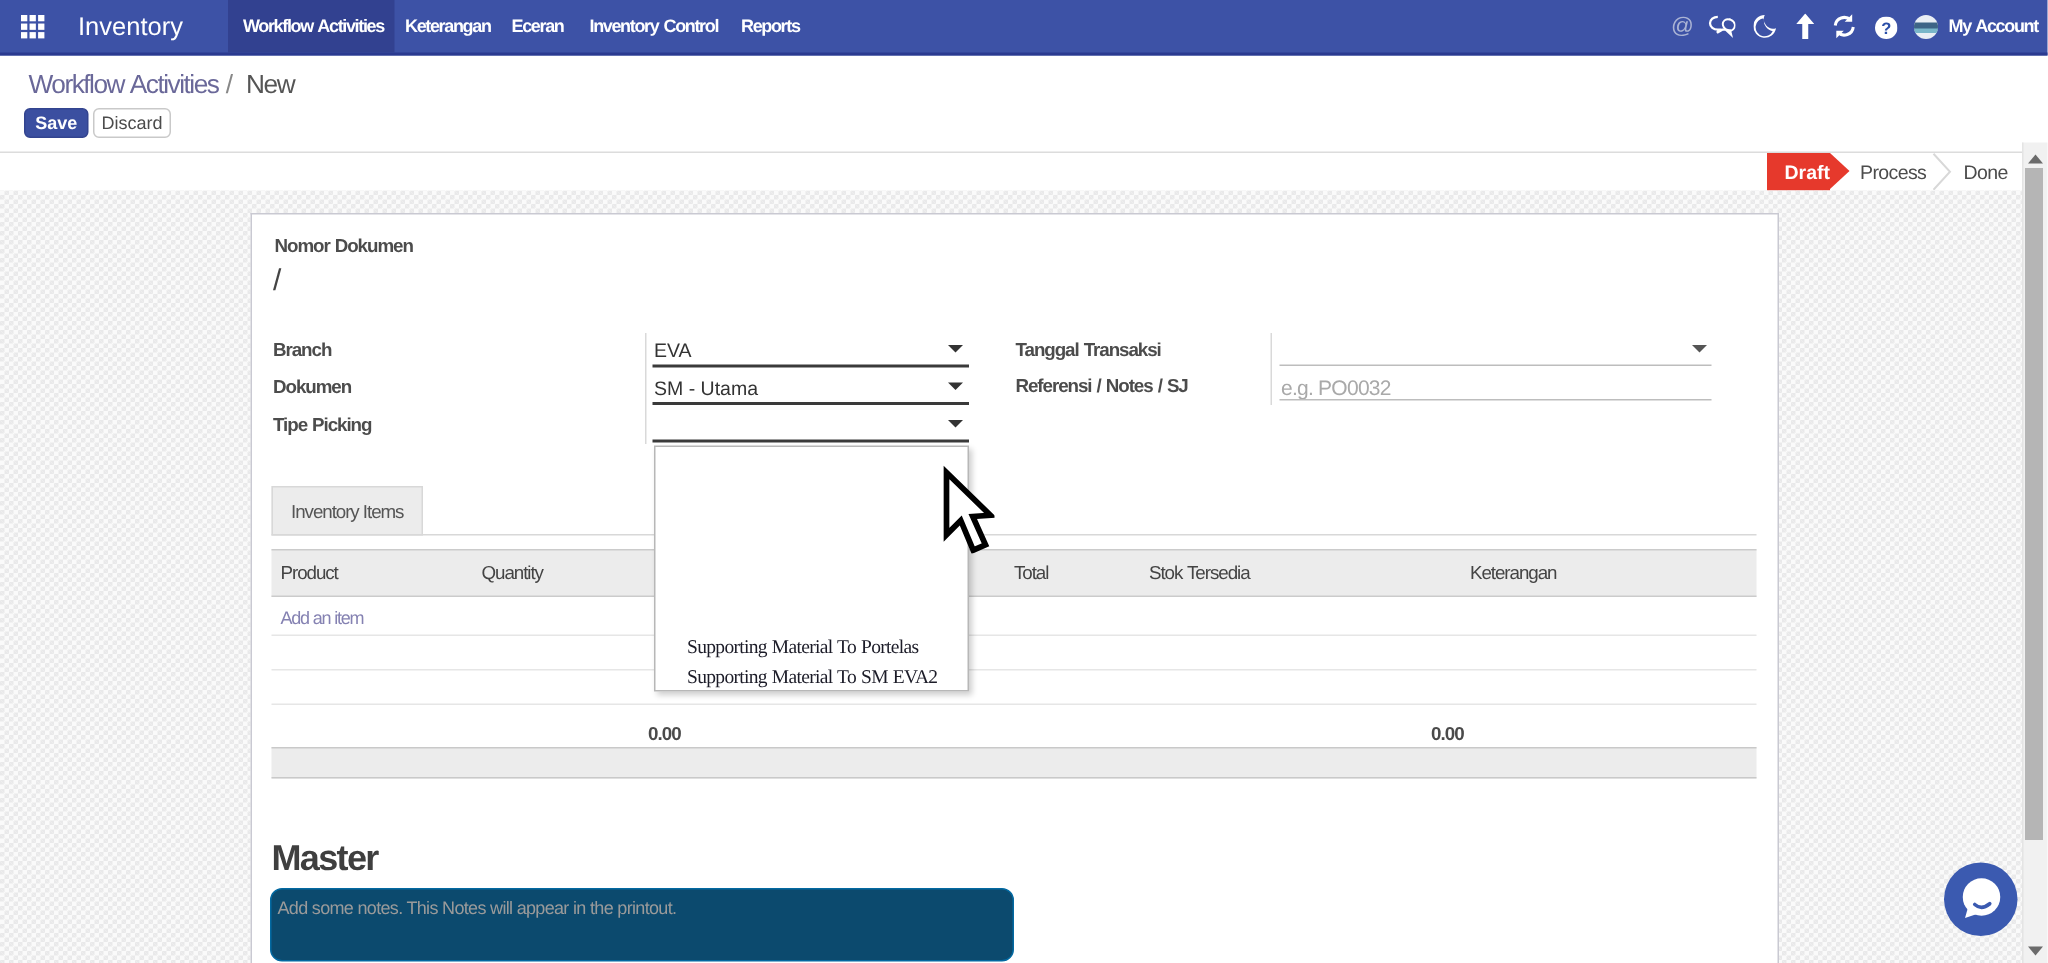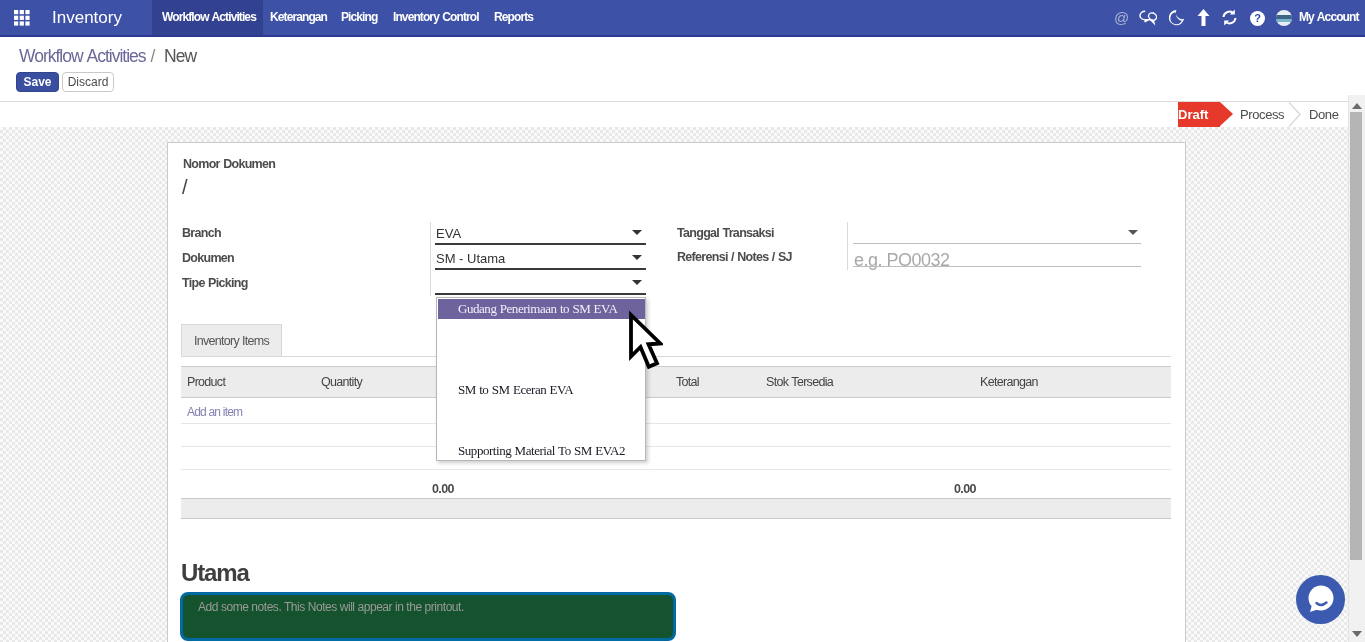--- a/index.html
+++ b/index.html
@@ -8,42 +8,42 @@
 #brand{left:52px;top:0;height:35px;line-height:35px;color:#fff;font-size:17px;font-weight:400}
 #activeitem{left:152px;top:0;width:111px;height:35px;background:#324190}
 .navicon{position:absolute;top:0;height:35px;line-height:35px;color:#fff}
 #bc{left:19px;top:46px;font-size:17.5px;letter-spacing:-1px;word-spacing:1px;color:#6a6899}
 #bc .sep{color:#888}
 #bc .cur{color:#555}
 #btnSave{left:16px;top:72px;width:43px;height:20px;background:#3b4fa0;border:1px solid #33448f;border-radius:4px;color:#fff;font-size:12px;font-weight:700;text-align:center;line-height:18px}
 #btnDiscard{left:62px;top:72px;width:52px;height:20px;background:#fff;border:1px solid #c9c9c9;border-radius:4px;color:#4c4c4c;font-size:12px;text-align:center;line-height:18px}
 #statusline{left:0;top:101px;width:1348px;height:1px;background:#dcdcdc}
 #statusbar{left:0;top:102px;width:1348px;height:25px;background:#fff}
-#draft{left:1178px;top:102px;width:42px;height:25px;background:#e6392c;color:#fff;font-size:13px;font-weight:700;text-align:left;line-height:25px}
+#draft{left:1178px;top:102px;width:42px;height:25px;background:#e6392c;color:#fff;font-size:13px;font-weight:700;text-align:right;line-height:25px}
 #drafttip{left:1220px;top:102px;width:0;height:0;border-top:12.5px solid transparent;border-bottom:12.5px solid transparent;border-left:13px solid #e6392c}
 .st{position:absolute;top:102px;height:25px;line-height:25px;font-size:13px;letter-spacing:-0.4px;color:#4c4c4c}
 #hatch{left:0;top:127px;width:1348px;height:515px;background-color:#fafafa;background-image:linear-gradient(45deg,#e9e9ea 25%,transparent 25%,transparent 75%,#e9e9ea 75%),linear-gradient(45deg,#e9e9ea 25%,transparent 25%,transparent 75%,#e9e9ea 75%);background-size:6px 6px;background-position:0 0,3px 3px}
 #sheet{left:167px;top:142px;width:1019px;height:501px;background:#fff;border:1px solid #c9c9d2;border-bottom:none}
 .lbl{position:absolute;font-size:12.5px;font-weight:700;letter-spacing:-0.7px;word-spacing:0.6px;color:#4c4c4c}
 .vline{position:absolute;width:1px;background:#d9d9d9}
 .sel{position:absolute;left:436px;width:210px;height:25px;font-size:13px;color:#333}
 .ul2{position:absolute;left:435px;width:211px;height:2px;background:#3a3a3a}
 .caret{position:absolute;width:0;height:0;border-left:5px solid transparent;border-right:5px solid transparent;border-top:5px solid #333}
 .ul1{position:absolute;left:853px;width:288px;height:1px;background:#bdbdbd}
-#ph{left:854px;top:250px;font-size:18px;letter-spacing:-0.5px;color:#a9a9a9}
+#ph{left:854px;top:250px;font-size:14px;letter-spacing:-0.5px;color:#a9a9a9}
 #tab{left:181px;top:324px;width:101px;height:33px;background:#ececec;border:1px solid #d8d8d8;color:#555;font-size:12.5px;letter-spacing:-0.7px;text-align:center;line-height:32px}
 #tabline{left:181px;top:356px;width:990px;height:1px;background:#d8d8d8}
 #thead{left:181px;top:366px;width:990px;height:32px;background:#ececec;border-top:1px solid #cbcbcb;border-bottom:1px solid #cbcbcb}
 .th{position:absolute;top:375px;font-size:12.5px;font-weight:400;letter-spacing:-0.7px;word-spacing:0.6px;color:#444}
 #additem{left:187px;top:405px;font-size:12px;letter-spacing:-0.8px;color:#8582b2}
 .rowline{position:absolute;left:181px;width:990px;height:1px;background:#e6e6e6}
 #tfoot{left:181px;top:498px;width:990px;height:21px;background:#ececec;border-top:1px solid #c9c9c9;border-bottom:1px solid #c9c9c9}
 .sum{position:absolute;top:482px;font-size:12.5px;font-weight:700;letter-spacing:-0.6px;color:#4a4a4a}
 #notesh{left:181px;top:559px;font-size:24px;font-weight:700;letter-spacing:-1.1px;color:#3f3f3f}
-#ta{left:180px;top:592px;width:496px;height:49px;background:#14532d;border:3px solid #0369a1;border-radius:8px;font-size:12px;letter-spacing:-0.45px;color:#9a9a9a;padding:5px 15px}
+#ta{left:180px;top:592px;width:496px;height:49px;background:#0c4a6e;border:1px solid #0369a1;border-radius:8px;font-size:12px;letter-spacing:-0.45px;color:#9a9a9a;padding:5px 4px}
 #dd{left:436px;top:297px;width:210px;height:164px;background:#fff;border:1px solid #b7b7b7;box-shadow:2px 2px 4px rgba(0,0,0,0.2);font-family:"Liberation Serif",serif;font-size:13px;letter-spacing:-0.45px;word-spacing:0.5px;color:#1c1c28}
 .opt{position:absolute;left:1px;width:207px;height:20.4px;line-height:20.4px;padding-left:20px;white-space:nowrap}
 .opt.hi{background:#6e639d;color:#f2f0fa}
 #sbar{left:1348px;top:95px;width:17px;height:547px;background:#f1f1f1;border-left:1px solid #e4e4e4}
 #sthumb{left:1350px;top:112px;width:12px;height:448px;background:#b5b5b5}
 .sarrow{position:absolute;width:0;height:0}
 #chat{left:1296px;top:575px;width:49px;height:49px;border-radius:50%;background:#3b5ab0}
 </style></head>
 <body>
 <div class="abs" id="nav"></div>
@@ -57,21 +57,21 @@
       <rect x="11.4" y="5.7" width="4.2" height="4.2"></rect>
       <rect x="0" y="11.4" width="4.2" height="4.2"></rect>
       <rect x="5.7" y="11.4" width="4.2" height="4.2"></rect>
       <rect x="11.4" y="11.4" width="4.2" height="4.2"></rect>
     </g>
   </svg>
 <div class="abs" id="brand">Inventory</div>
 <div class="abs" id="activeitem"></div>
 <div class="item" style="left:162px">Workflow Activities</div>
 <div class="item" style="left:270px">Keterangan</div>
-<div class="item" style="left:341px">Picking</div>
+<div class="item" style="left:341px">Eceran</div>
 <div class="item" style="left:393px">Inventory Control</div>
 <div class="item" style="left:494px">Reports</div>
 <div class="navicon" style="left:1114px;font-size:15px;color:#aab3d4">@</div>
 <svg class="abs" style="left:1139px;top:10px" width="18" height="16" viewBox="0 0 18 16">
     <g fill="none" stroke="#fff" stroke-width="1.5">
       <path d="M6.2 1.2a5.2 4.3 0 0 0 0 8.6h1l-1.5 2 3.5-2h1.4a5.2 4.3 0 0 0 3.2-7.3"></path>
       <path d="M10.8 3.4a4.6 4 0 1 1 1.8 7.5l2.6 2.5-0.8-3.3a4.6 4 0 0 1-3.6-6.7" fill="#3d52a6" stroke-width="1.3"></path>
     </g>
   </svg>
 <svg class="abs" style="left:1169px;top:9px" width="16" height="17" viewBox="0 0 16 17">
@@ -156,26 +156,25 @@
 <div class="th" style="left:766px">Stok Tersedia</div>
 <div class="th" style="left:980px">Keterangan</div>
 <div class="abs" id="additem">Add an item</div>
 <div class="rowline" style="top:423px"></div>
 <div class="rowline" style="top:446px"></div>
 <div class="rowline" style="top:469px"></div>
 <div class="abs" id="tfoot"></div>
 <div class="sum" style="left:432px">0.00</div>
 <div class="sum" style="left:954px">0.00</div>
 
-<div class="abs" id="notesh">Utama</div>
+<div class="abs" id="notesh">Master</div>
 <div class="abs" id="ta">Add some notes. This Notes will appear in the printout.</div>
 
 <div class="abs" id="dd">
-<div class="opt hi" style="top:0.5px">Gudang Penerimaan to SM EVA</div>
-<div class="opt" style="top:82.1px">SM to SM Eceran EVA</div>
+<div class="opt" style="top:122.9px">Supporting Material To Portelas</div>
 <div class="opt" style="top:143.3px">Supporting Material To SM EVA2</div>
 </div>
 
 <svg class="abs" style="left:625px;top:309px" width="38" height="60" viewBox="0 0 38 60">
     <path d="M6 6 L6 47.5 L15.5 38 L23.8 57.8 L32 54.2 L23.5 35.3 L35.3 34.5 Z" fill="#fff" stroke="#000" stroke-width="3.8" stroke-linejoin="miter"></path>
   </svg>
 
 <div class="abs" id="sbar"></div>
 <div class="sarrow" style="left:1352px;top:103px;border-left:5px solid transparent;border-right:5px solid transparent;border-bottom:6px solid #6b6b6b"></div>
 <div class="abs" id="sthumb"></div>

